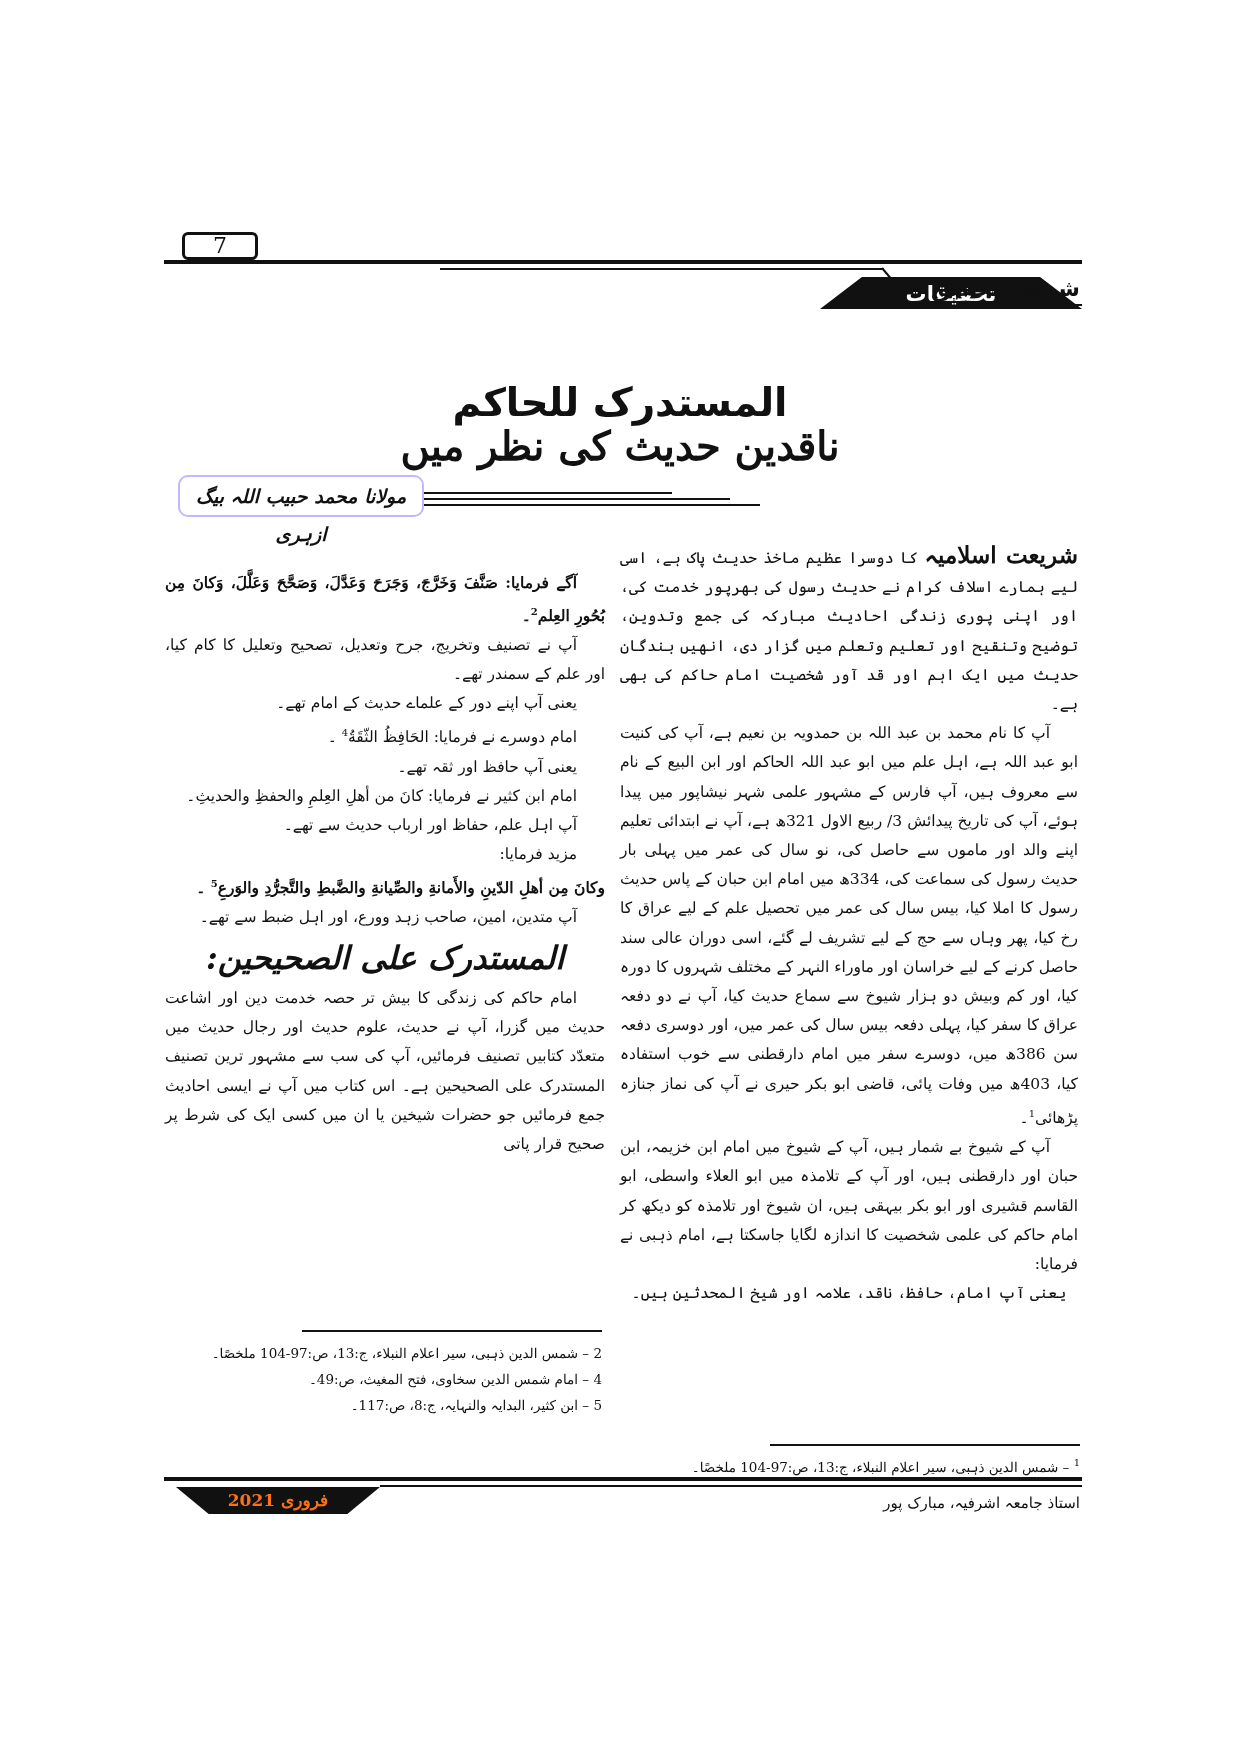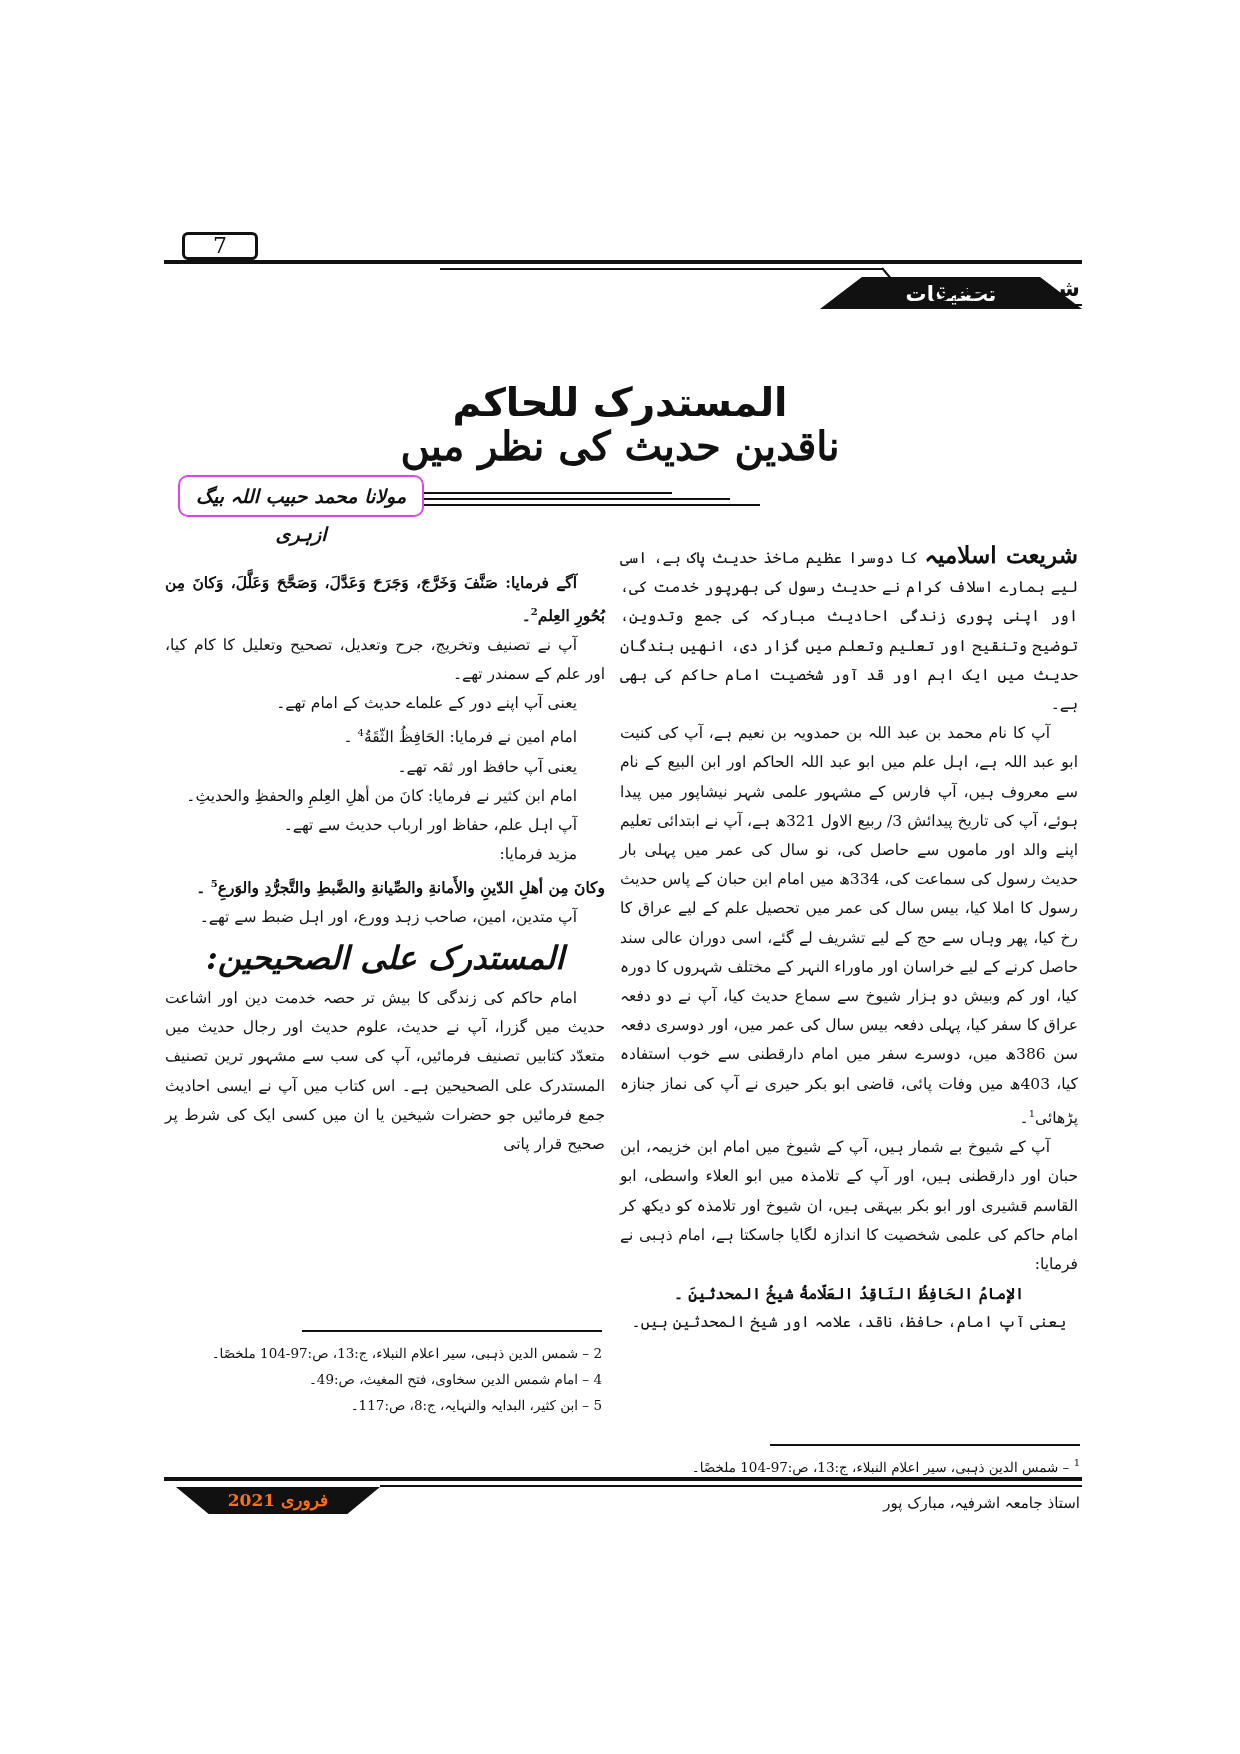--- a/index.html
+++ b/index.html
@@ -36,21 +36,21 @@
       left: 160px; top: 325px; width: 920px; text-align: center;
       font-weight: bold; font-size: 39px; line-height: 70px; letter-spacing: 1px; margin-top: 43px;
     }
     #subtitle {
       left: 160px; top: 418px; width: 920px; text-align: center;
       font-family: "DejaVu Serif", serif; font-size: 40px; line-height: 56px; font-weight: bold;
     }
 
     #author-box {
       left: 178px; top: 475px; width: 246px; height: 42px;
-      border: 2px solid #d946ef; border-radius: 10px; box-sizing: border-box;
+      border: 2px solid #c4b5fd; border-radius: 10px; box-sizing: border-box;
       text-align: center; font-size: 19px; line-height: 38px; font-weight: bold; font-style: italic;
     }
 
     .col {
       position: absolute; direction: rtl; text-align: justify;
       font-family: "DejaVu Serif", serif; font-size: 15.5px; line-height: 29.2px;
     }
     #right-col { left: 620px; top: 540px; width: 458px; }
     #left-col { left: 165px; top: 568px; width: 440px; }
 
@@ -112,32 +112,31 @@
 <div class="rule" style="left:424px; top:504px; width:336px; height:2px;"></div>
 
 <div id="right-col" class="col">
   <p>
     <span class="lead-bold">شریعت اسلامیہ</span><span> کا دوسرا عظیم ماخذ حدیث پاک ہے، اسی لیے ہمارے اسلاف کرام نے حدیث رسول کی بھرپور خدمت کی، اور اپنی پوری زندگی احادیث مبارکہ کی جمع وتدوین، توضیح وتنقیح اور تعلیم وتعلم میں گزار دی، انھیں بندگان حدیث میں ایک اہم اور قد آور شخصیت امام حاکم کی بھی ہے۔</span>
   </p>
   <p class="indent">
     <span>آپ کا نام محمد بن عبد اللہ بن حمدویہ بن نعیم ہے، آپ کی کنیت ابو عبد اللہ ہے، اہل علم میں ابو عبد اللہ الحاکم اور ابن البیع کے نام سے معروف ہیں، آپ فارس کے مشہور علمی شہر نیشاپور میں پیدا ہوئے، آپ کی تاریخ پیدائش 3/ ربیع الاول 321ھ ہے، آپ نے ابتدائی تعلیم اپنے والد اور ماموں سے حاصل کی، نو سال کی عمر میں پہلی بار حدیث رسول کی سماعت کی، 334ھ میں امام ابن حبان کے پاس حدیث رسول کا املا کیا، بیس سال کی عمر میں تحصیل علم کے لیے عراق کا رخ کیا، پھر وہاں سے حج کے لیے تشریف لے گئے، اسی دوران عالی سند حاصل کرنے کے لیے خراسان اور ماوراء النہر کے مختلف شہروں کا دورہ کیا، اور کم وبیش دو ہزار شیوخ سے سماع حدیث کیا، آپ نے دو دفعہ عراق کا سفر کیا، پہلی دفعہ بیس سال کی عمر میں، اور دوسری دفعہ سن 386ھ میں، دوسرے سفر میں امام دارقطنی سے خوب استفادہ کیا، 403ھ میں وفات پائی، قاضی ابو بکر حیری نے آپ کی نماز جنازہ پڑھائی</span><span class="sup">1</span><span>۔</span>
   </p>
   <p class="indent">آپ کے شیوخ بے شمار ہیں، آپ کے شیوخ میں امام ابن خزیمہ، ابن حبان اور دارقطنی ہیں، اور آپ کے تلامذہ میں ابو العلاء واسطی، ابو القاسم قشیری اور ابو بکر بیہقی ہیں، ان شیوخ اور تلامذہ کو دیکھ کر امام حاکم کی علمی شخصیت کا اندازہ لگایا جاسکتا ہے، امام ذہبی نے فرمایا:</p>
-  <p class="quote">الإمامُ الحَافِظُ النَاقِدُ العَلّامةُ شيخُ المحدثينَ ۔</p>
   <p class="center">یعنی آپ امام، حافظ، ناقد، علامہ اور شیخ المحدثین ہیں۔</p>
 </div>
 
 <div id="left-col" class="col">
   <p class="indent" style="font-weight:bold;">
     <span>آگے فرمایا: صَنَّفَ وَخَرَّجَ، وَجَرَحَ وَعَدَّلَ، وَصَحَّحَ وَعَلَّلَ، وَكانَ مِن بُحُورِ العِلم</span><span class="sup">2</span><span>۔</span>
   </p>
   <p class="indent">آپ نے تصنیف وتخریج، جرح وتعدیل، تصحیح وتعلیل کا کام کیا، اور علم کے سمندر تھے۔</p>
   <p class="indent">یعنی آپ اپنے دور کے علماے حدیث کے امام تھے۔</p>
   <p class="indent">
-    <span>امام امین نے فرمایا: الحَافِظُ الثّقَةُ</span><span class="sup">4</span> ۔
+    <span>امام دوسرے نے فرمایا: الحَافِظُ الثّقَةُ</span><span class="sup">4</span> ۔
   </p>
   <p class="indent">یعنی آپ حافظ اور ثقہ تھے۔</p>
   <p class="indent">امام ابن کثیر نے فرمایا: كانَ من أهلِ العِلمِ والحفظِ والحديثِ۔</p>
   <p class="indent">آپ اہل علم، حفاظ اور ارباب حدیث سے تھے۔</p>
   <p class="indent">مزید فرمایا:</p>
   <p style="font-weight:bold;">
     <span>وكانَ مِن أهلِ الدّينِ والأَمانةِ والصِّيانةِ والضَّبطِ والتَّجرُّدِ والوَرعِ</span><span class="sup">5</span> ۔
   </p>
   <p class="indent">آپ متدین، امین، صاحب زہد وورع، اور اہل ضبط سے تھے۔</p>
   <p class="subhead">المستدرک علی الصحیحین:</p>

